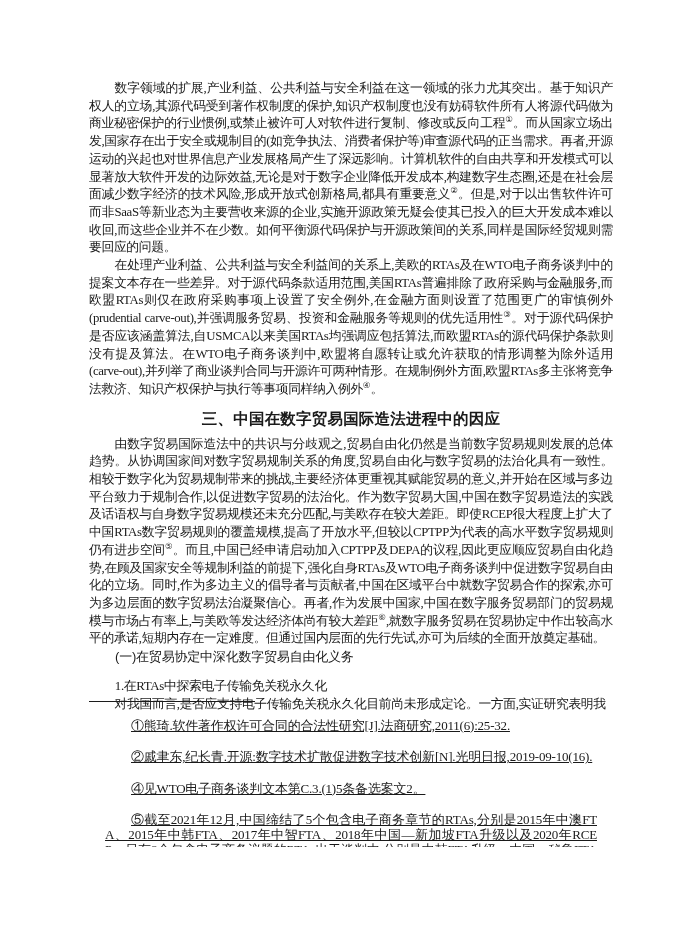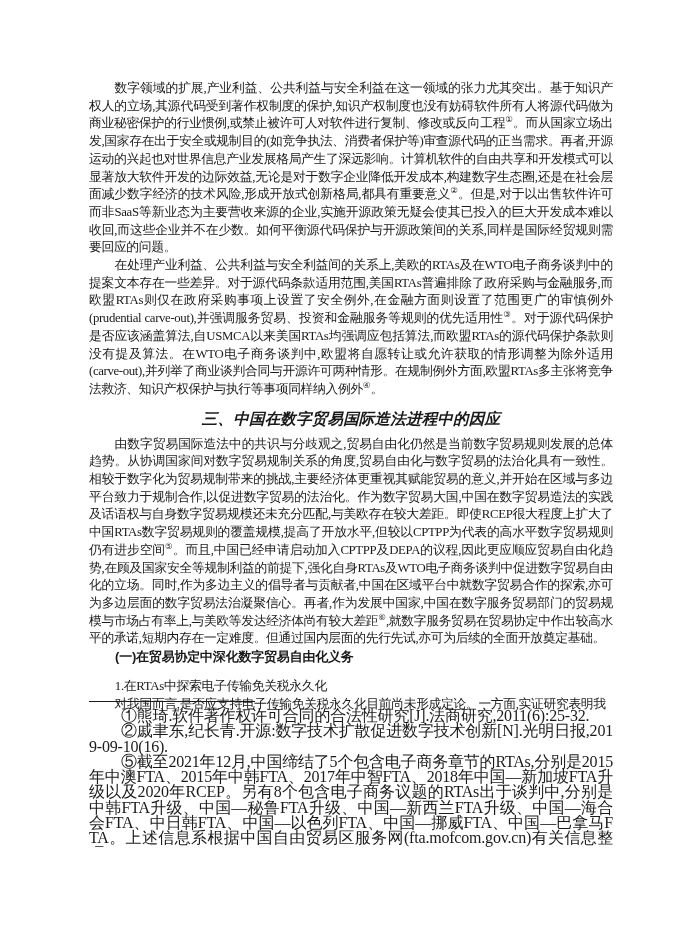--- a/index.html
+++ b/index.html
@@ -37,24 +37,23 @@
     letter-spacing: 0;
   }
   .heading {
     margin: 10px 0 8px 0;
     font-size: 15.5px;
     line-height: 19px;
     font-weight: bold;
     text-align: center;
     letter-spacing: 0.2px;
     font-family: "Liberation Sans", "DejaVu Sans", sans-serif;
-    font-style: italic;
   }
   .subhead1 {
-    font-weight: bold;
+    font-weight: normal;
     font-family: "Liberation Sans", "DejaVu Sans", sans-serif;
     font-size: 13px;
     letter-spacing: -0.2px;
   }
   .subhead2 {
     font-size: 12.9px;
     margin-top: 12px;
   }
   .footnotes {
     position: absolute;
@@ -62,27 +61,28 @@
     top: 701px;
     width: 524px;
   }
   .fn-rule {
     width: 166px;
     height: 0;
     border-top: 1px solid #1c1c1c;
     margin: 0 0 6px 0;
   }
   .fn {
-    margin: 0;
-    font-size: 16px;
+    margin: 16px;
+    font-size: 13px;
     line-height: 15.3px;
     letter-spacing: -0.2px;
     text-align: justify;
     text-indent: 2em;
     word-break: break-all;
+    text-decoration: underline;
   }
   .page-number {
     position: absolute;
     top: 860px;
     left: 89px;
     width: 516px;
     text-align: right;
     font-size: 12.5px;
     letter-spacing: 0.5px;
     color: #1a1a1a;
@@ -100,18 +100,19 @@
     <p class="para">由数字贸易国际造法中的共识与分歧观之,贸易自由化仍然是当前数字贸易规则发展的总体趋势。从协调国家间对数字贸易规制关系的角度,贸易自由化与数字贸易的法治化具有一致性。相较于数字化为贸易规制带来的挑战,主要经济体更重视其赋能贸易的意义,并开始在区域与多边平台致力于规制合作,以促进数字贸易的法治化。作为数字贸易大国,中国在数字贸易造法的实践及话语权与自身数字贸易规模还未充分匹配,与美欧存在较大差距。即使RCEP很大程度上扩大了中国RTAs数字贸易规则的覆盖规模,提高了开放水平,但较以CPTPP为代表的高水平数字贸易规则仍有进步空间<sup>⑤</sup>。而且,中国已经申请启动加入CPTPP及DEPA的议程,因此更应顺应贸易自由化趋势,在顾及国家安全等规制利益的前提下,强化自身RTAs及WTO电子商务谈判中促进数字贸易自由化的立场。同时,作为多边主义的倡导者与贡献者,中国在区域平台中就数字贸易合作的探索,亦可为多边层面的数字贸易法治凝聚信心。再者,作为发展中国家,中国在数字服务贸易部门的贸易规模与市场占有率上,与美欧等发达经济体尚有较大差距<sup>⑥</sup>,就数字服务贸易在贸易协定中作出较高水平的承诺,短期内存在一定难度。但通过国内层面的先行先试,亦可为后续的全面开放奠定基础。</p>
     <p class="para subhead1">(一)在贸易协定中深化数字贸易自由化义务</p>
     <p class="para subhead2">1.在RTAs中探索电子传输免关税永久化</p>
     <p class="para">对我国而言,是否应支持电子传输免关税永久化目前尚未形成定论。一方面,实证研究表明我</p>
   </div>
 
   <div class="footnotes">
     <div class="fn-rule"></div>
     <p class="fn">①熊琦.软件著作权许可合同的合法性研究[J].法商研究,2011(6):25-32.</p>
     <p class="fn">②戚聿东,纪长青.开源:数字技术扩散促进数字技术创新[N].光明日报,2019-09-10(16).</p>
+    <p class="fn">④见WTO电子商务谈判文本第C.3.(1)5条备选案文2。</p>
     <p class="fn">⑤截至2021年12月,中国缔结了5个包含电子商务章节的RTAs,分别是2015年中澳FTA、2015年中韩FTA、2017年中智FTA、2018年中国—新加坡FTA升级以及2020年RCEP。另有8个包含电子商务议题的RTAs出于谈判中,分别是中韩FTA升级、中国—秘鲁FTA升级、中国—新西兰FTA升级、中国—海合会FTA、中日韩FTA、中国—以色列FTA、中国—挪威FTA、中国—巴拿马FTA。上述信息系根据中国自由贸易区服务网(fta.mofcom.gov.cn)有关信息整理。</p>
   </div>
 
   <div class="page-number">101</div>
 
 </div>
 
 </body></html>

